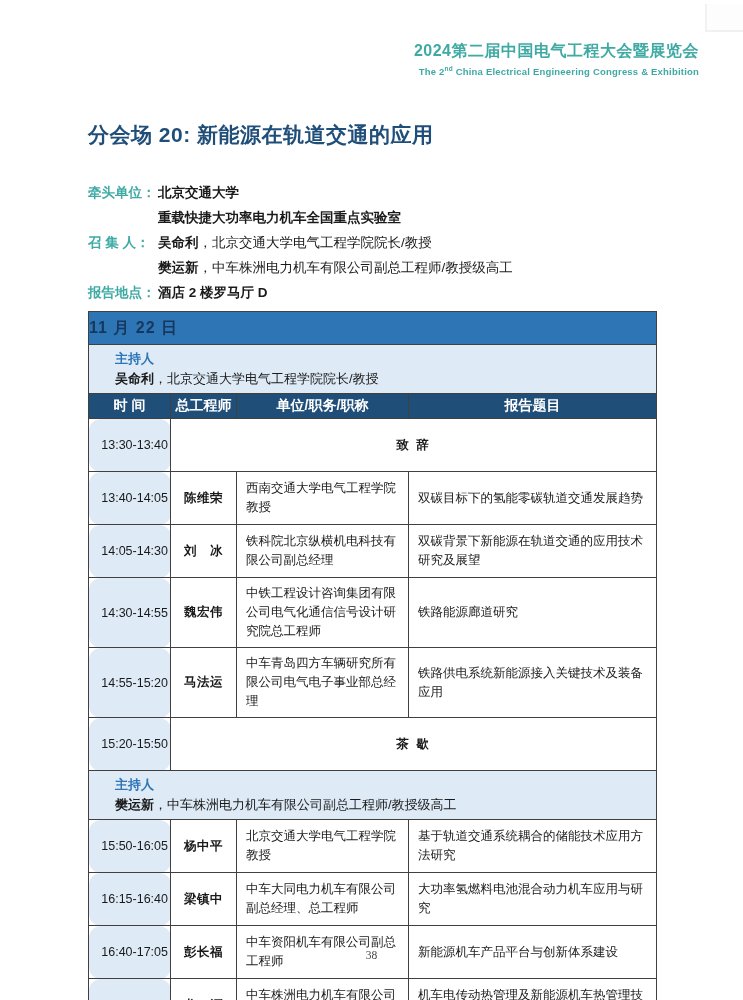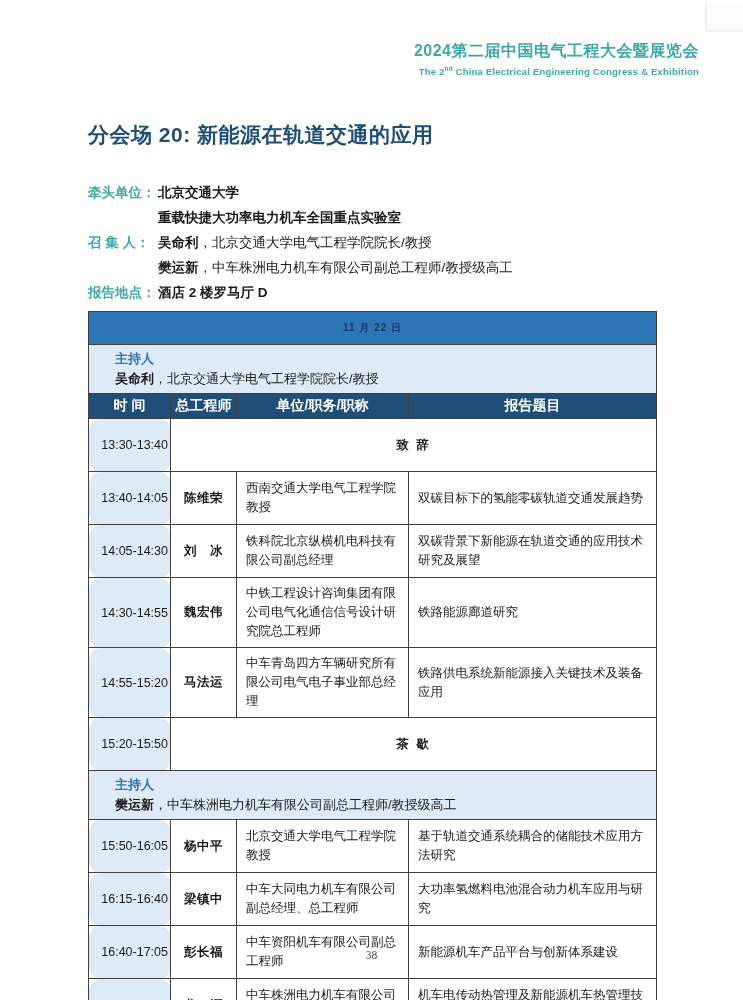--- a/index.html
+++ b/index.html
@@ -21,21 +21,21 @@
   .info-block { position:absolute; top:176px; left:88px; font-size:13.5px; }
   .info-line { display:flex; line-height:25px; }
   .info-label { color:var(--teal,#3FAAA4); font-weight:bold; width:70px; flex:0 0 70px; white-space:pre; }
   .info-value b { font-weight:bold; }
 
   table.schedule { position:absolute; top:307px; left:88px; width:568px;
     border-collapse:collapse; table-layout:fixed; font-size:12.5px; }
   .schedule td, .schedule th { border:1px solid var(--border,#404040); vertical-align:middle; }
 
   .date-cell { height:33px; background:var(--date_bg,#2E75B6); color:var(--date_text,#17375E);
-    font-weight:bold; font-size:10px; text-align:center; letter-spacing:1px; }
+    font-weight:bold; font-size:16px; text-align:left; letter-spacing:1px; }
 
   .mod-cell { background:var(--light_blue,#DEEBF7); padding:4px 26px; }
   .mod-label { color:var(--mod_blue,#2E75B6); font-weight:bold; line-height:20px; font-size:13px; }
   .mod-name  { line-height:20px; font-size:13px; }
   .mod-name b { font-weight:bold; }
 
   .schedule th { height:25px; background:var(--header_bg,#1F4E79); color:#ffffff;
     font-weight:bold; text-align:center; font-size:14px; }
 
   .time-cell { background:var(--light_blue,#DEEBF7); text-align:right; padding:19px 2px;border-radius:12px; }

